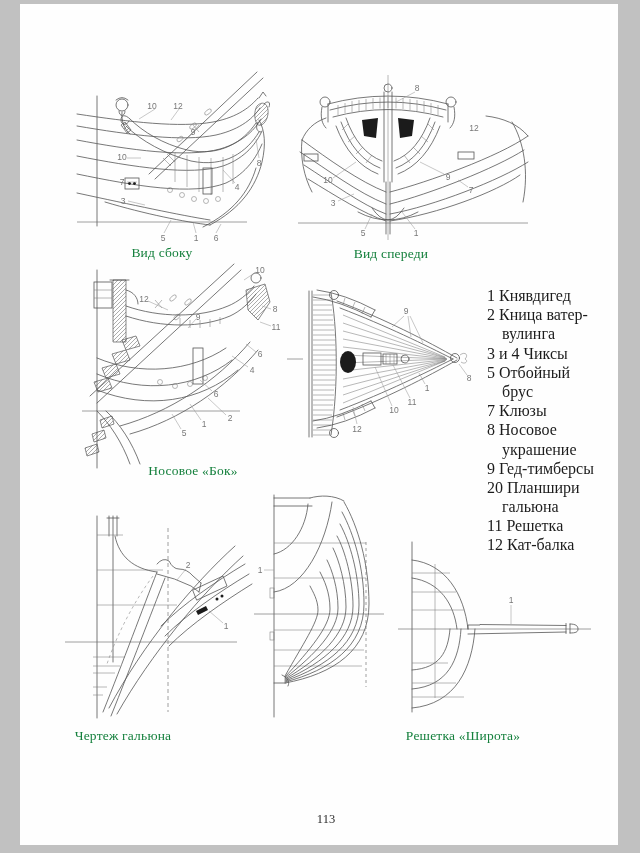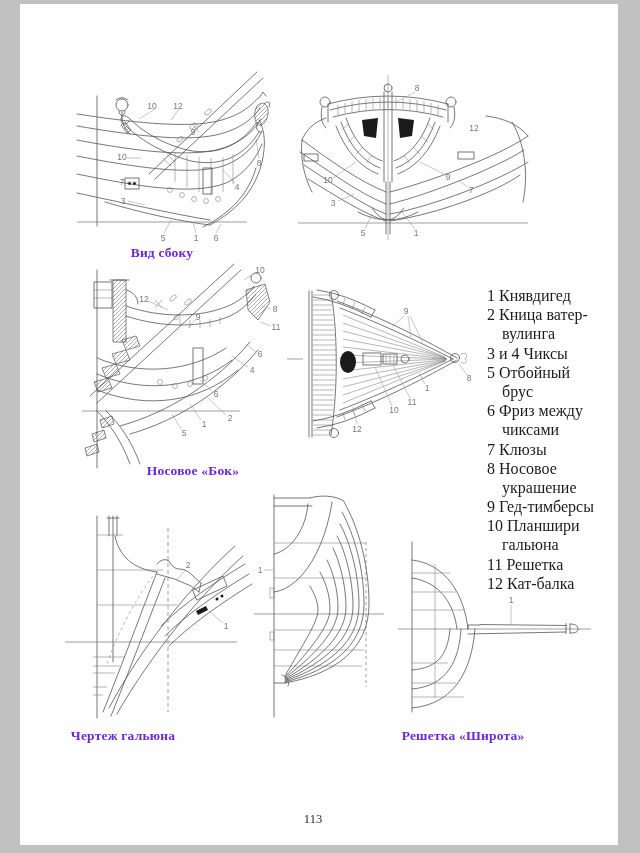--- a/index.html
+++ b/index.html
@@ -1,20 +1,20 @@
 <!DOCTYPE html>
 <html><head>
 <meta charset="utf-8">
 <style>
   html,body{margin:0;padding:0;}
   body{width:640px;height:853px;background:#c1c1c1;position:relative;
        font-family:"Liberation Serif", serif;}
   .page{position:absolute;left:20px;top:4px;width:598px;height:841px;background:#fefefe;}
   .abs{position:absolute;}
-  .caption{font-size:13.5px;color:#6d28d9;text-align:center;letter-spacing:.2px;font-weight:bold;}
+  .caption{font-size:13.5px;color:#15803d;text-align:center;letter-spacing:.2px;}
   .legend{font-size:16px;color:#1c1c1c;line-height:1.2;}
   .legend-item{padding-left:15px;text-indent:-15px;}
   .pagenum{font-size:12.5px;color:#2a2a2a;text-align:center;}
   svg{overflow:visible;}
   svg .ln{stroke:#565656;stroke-width:.8;fill:none;stroke-linecap:round;}
   svg .lt{stroke:#7c7c7c;stroke-width:.55;fill:none;}
   svg .gd{stroke:#6e6e6e;stroke-width:.65;fill:none;}
   svg .dk{fill:#1b1b1b;stroke:none;}
   svg .ld{stroke:#9b9b9b;stroke-width:.55;fill:none;}
   svg .callout{font:8.5px "Liberation Sans",sans-serif;fill:#787878;text-anchor:middle;}
@@ -140,20 +140,21 @@
       <text class="callout" x="119" y="29">8</text>
       <text class="callout" x="176" y="69">12</text>
       <text class="callout" x="30" y="121">10</text>
       <text class="callout" x="150" y="118">9</text>
       <text class="callout" x="173" y="131">7</text>
       <text class="callout" x="35" y="144">3</text>
       <text class="callout" x="65" y="174">5</text>
       <text class="callout" x="118" y="174">1</text>
     </g>
   </svg>
+  <div class="abs caption" style="left:291px;top:242px;width:160px">Вид спереди</div>
 
   <svg class="abs" style="left:40px;top:258px" width="240" height="210" viewBox="0 0 240 210">
     <g>
       <path class="ln" d="M37,8 V206"></path>
       <path class="gd" d="M22,149 H180"></path>
       <path class="ln" d="M30,134 L174,2 M37,141 L181,8"></path>
       <ellipse class="lt" cx="113" cy="36" rx="4" ry="2" transform="rotate(-42 113 36)"></ellipse>
       <ellipse class="lt" cx="128" cy="40" rx="4" ry="2" transform="rotate(-42 128 40)"></ellipse>
       <ellipse class="lt" cx="117" cy="55" rx="3.5" ry="2" transform="rotate(-42 117 55)"></ellipse>
       <path class="lt" d="M95,38 l7,8 M102,38 l-7,8"></path>
@@ -248,25 +249,24 @@
       <text class="callout" x="109" y="128">10</text>
       <text class="callout" x="72" y="147">12</text>
     </g>
   </svg>
 
   <div class="abs legend" style="left:467px;top:282px;width:112px">
     <div class="legend-item">1 Княвдигед</div>
     <div class="legend-item">2 Кница ватер-вулинга</div>
     <div class="legend-item">3 и 4 Чиксы</div>
     <div class="legend-item">5 Отбойный брус</div>
-    <div class="legend-item">6 Фриз между чиксами</div>
     <div class="legend-item">7 Клюзы</div>
     <div class="legend-item">8 Носовое украшение</div>
     <div class="legend-item">9 Гед-тимберсы</div>
-    <div class="legend-item">10 Планшири гальюна</div>
+    <div class="legend-item">20 Планшири гальюна</div>
     <div class="legend-item">11 Решетка</div>
     <div class="legend-item">12 Кат-балка</div>
   </div>
 
   <svg class="abs" style="left:45px;top:508px" width="185" height="215" viewBox="0 0 185 215">
     <g>
       <path class="ln" d="M32,4 V206 M48,4 V150"></path>
       <path class="ln" d="M44,4 V24 M52,4 V24 M42,6 H54"></path>
       <path class="gd" d="M103,16 V200" stroke-dasharray="4,3"></path>
       <path class="gd" d="M0,130 H172"></path>
@@ -335,14 +335,14 @@
     </g>
     <g>
         <path class="ld" d="M113,65 V84"></path>
       </g>
     <g>
       <text class="callout" x="113" y="63">1</text>
     </g>
   </svg>
   <div class="abs caption" style="left:363px;top:724px;width:160px">Решетка «Широта»</div>
 
-  <div class="abs pagenum" style="left:243px;top:808px;width:100px">113</div>
+  <div class="abs pagenum" style="left:256px;top:808px;width:100px">113</div>
 </div>
 
 </body></html>

